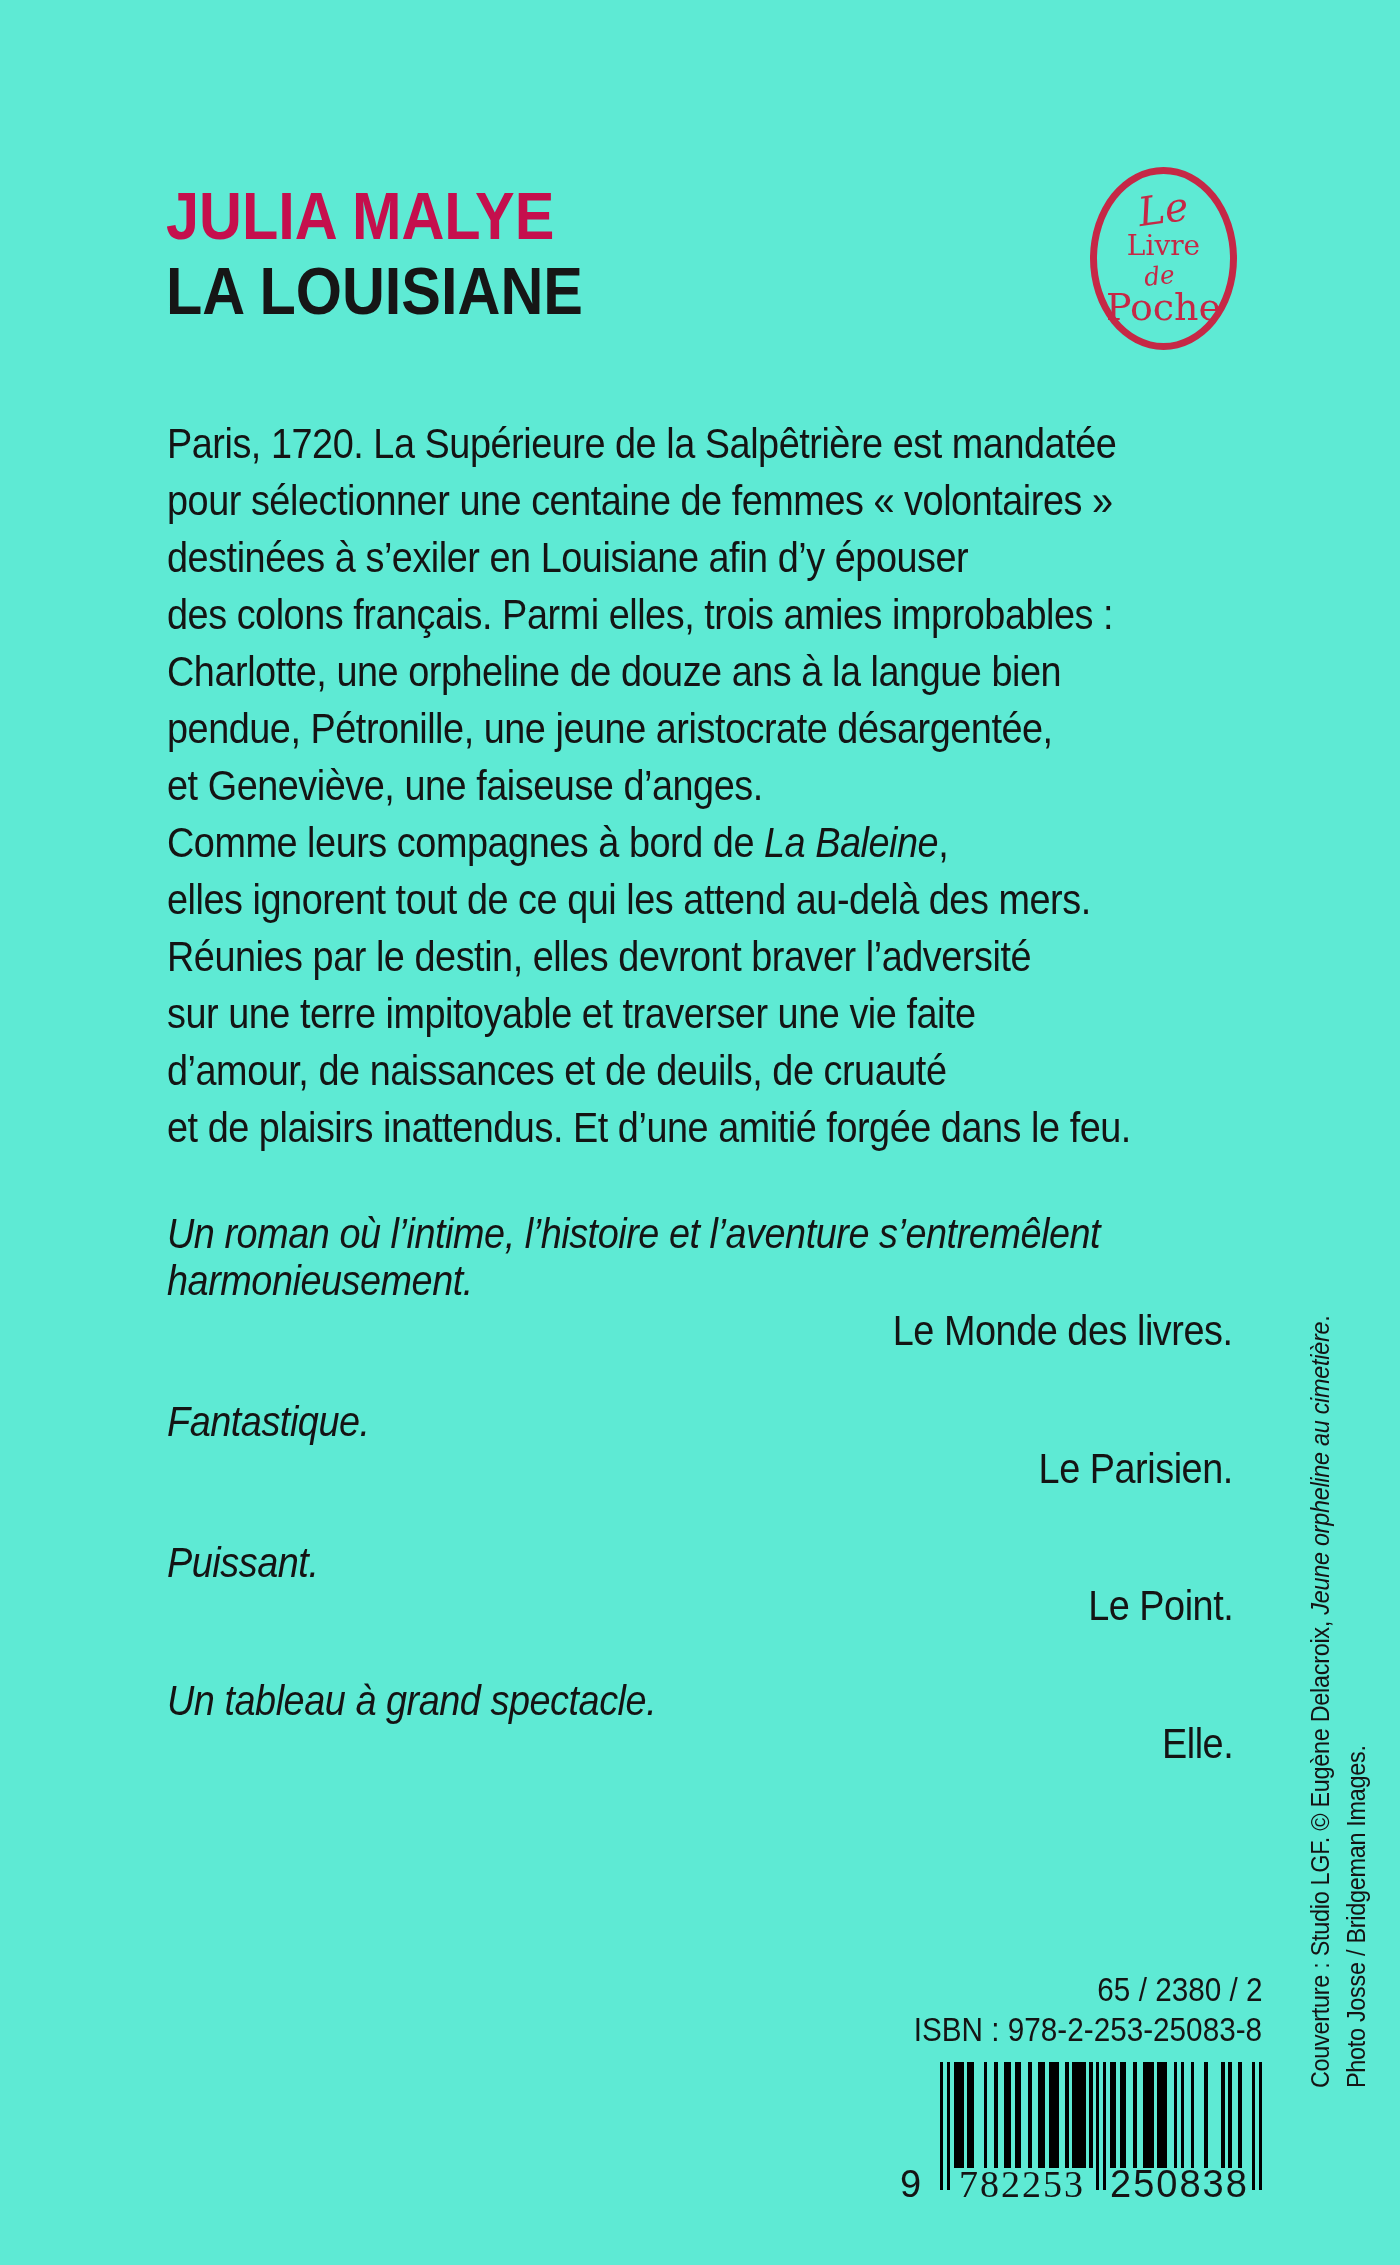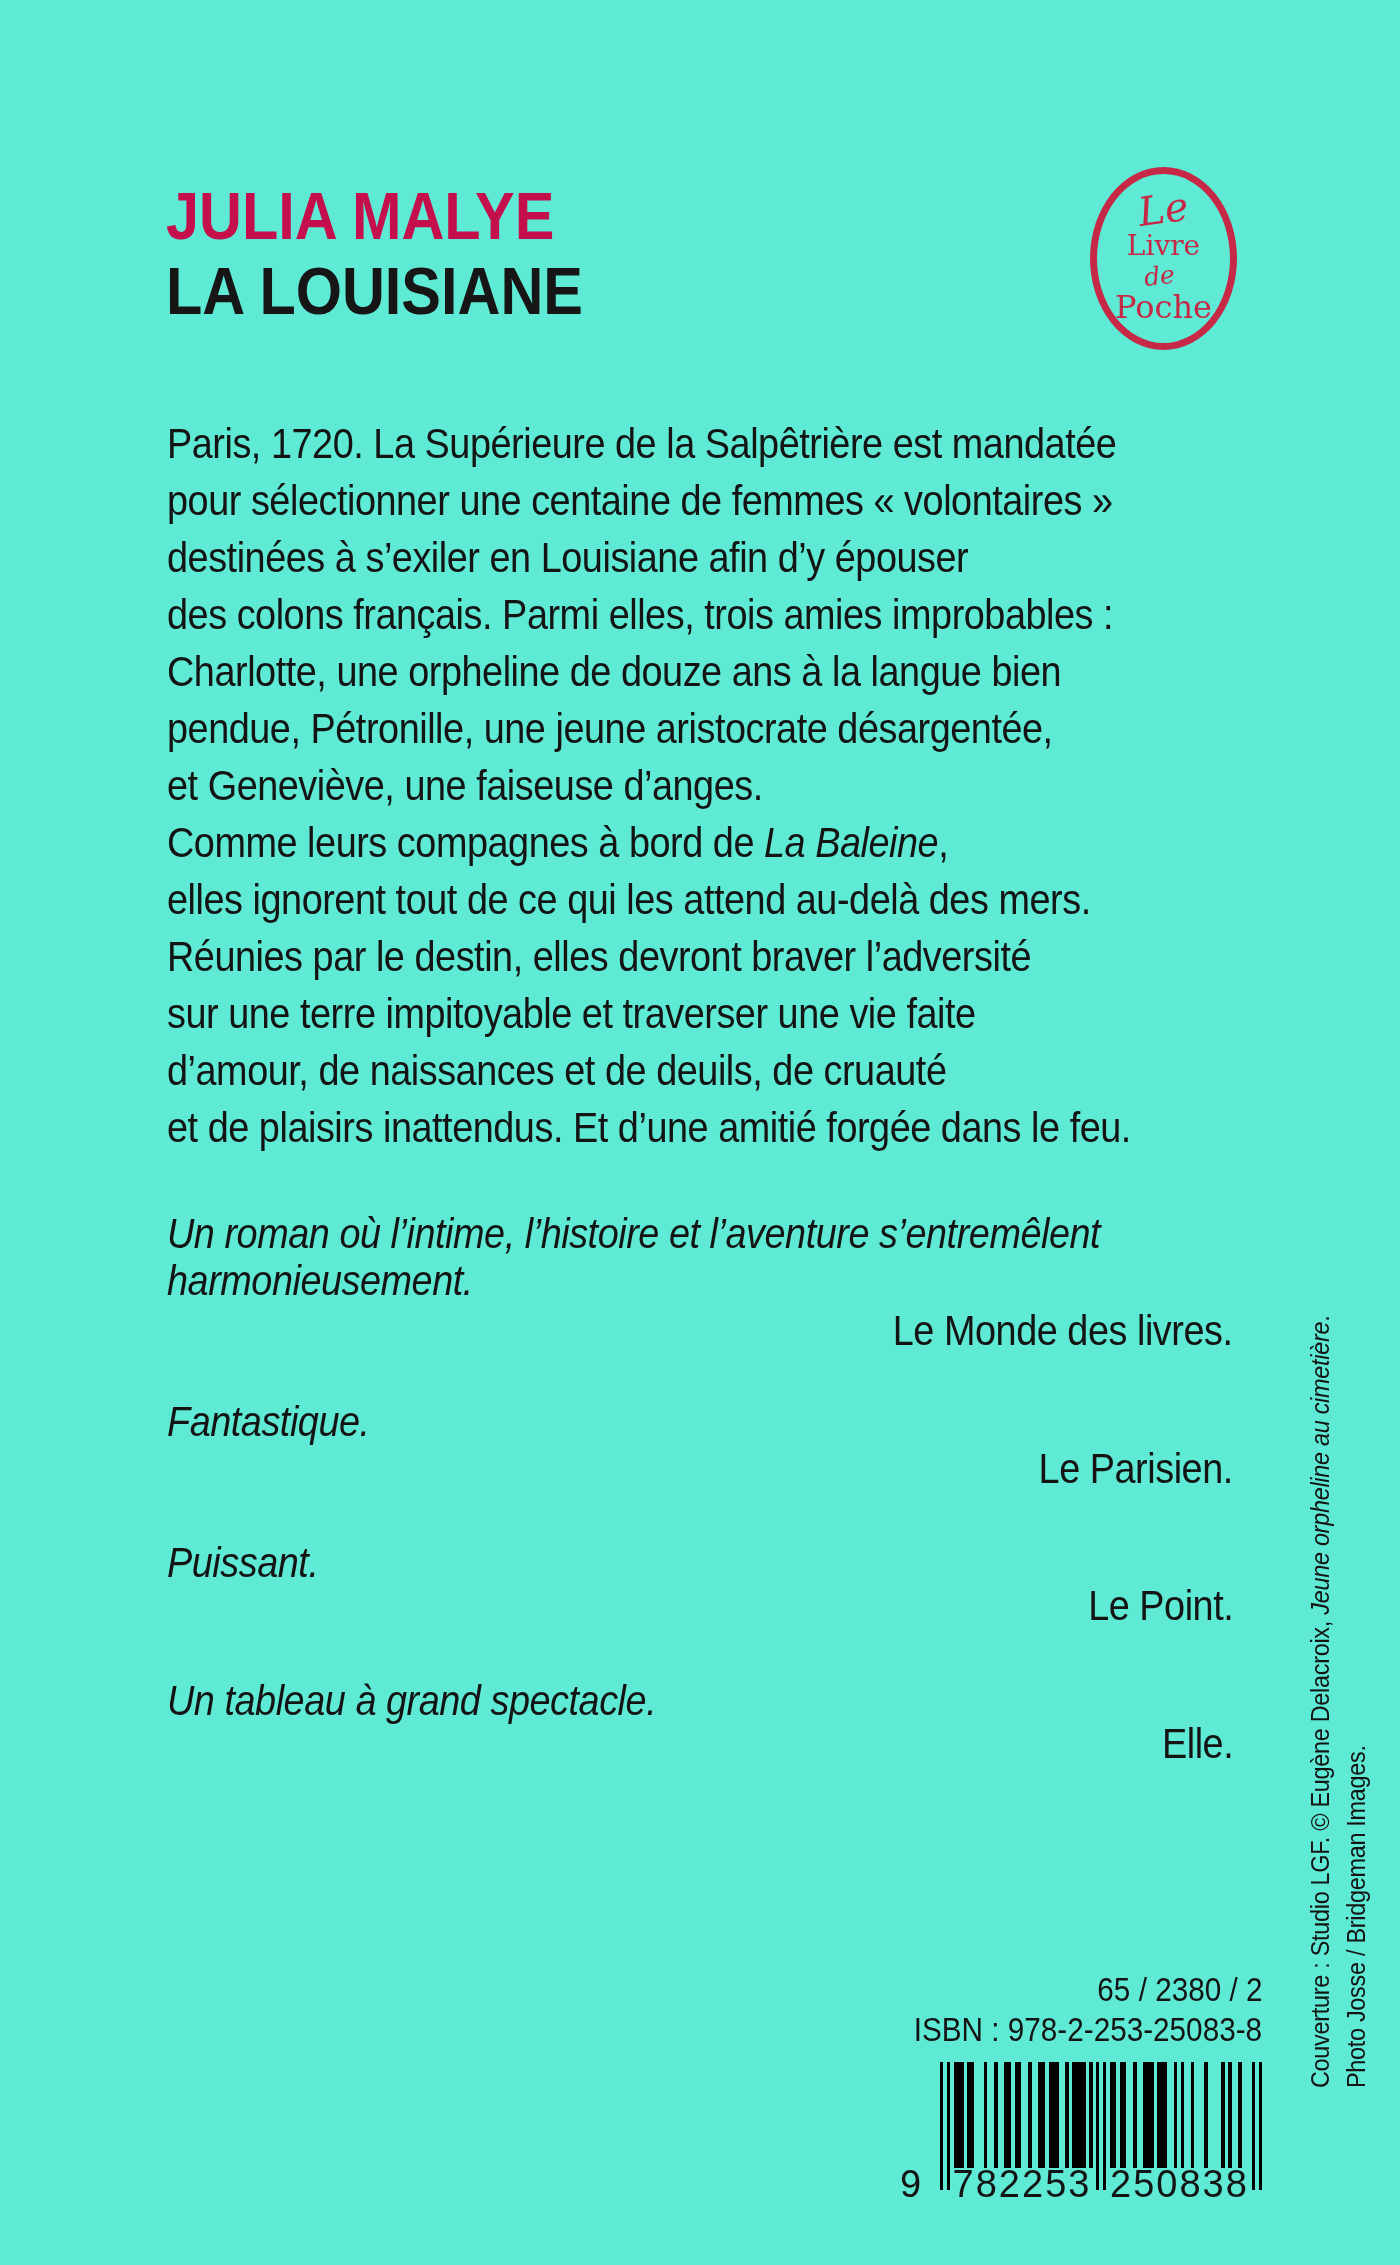--- a/index.html
+++ b/index.html
@@ -19,21 +19,21 @@
   
   .logo-ring {
     position:absolute; left:1090px; top:167px; width:147px; height:183px;
     box-sizing:border-box; border:7px solid #C62846; border-radius:50%;
     display:flex; flex-direction:column; align-items:center; justify-content:center;
     color:#C62846; font-family:"DejaVu Serif", serif; text-align:center;
   }
   .logo-le    { font-style:italic; font-size:40px; line-height:36px; transform:rotate(-8deg); }
   .logo-livre { font-size:28px; line-height:38px; }
   .logo-de    { font-style:italic; font-size:25px; line-height:22px; transform:rotate(-6deg) translateX(-4px); }
-  .logo-poche { font-size:32px; line-height:40px; }
+  .logo-poche { font-size:38px; line-height:40px; }
   
   .synopsis {
     position:absolute; left:167px; top:415px;
     font-size:42px; line-height:57px; letter-spacing:-0.5px;
     white-space:pre; transform:scaleX(0.9); transform-origin:left top;
   }
   .italic { font-style:italic; }
   
   .quote {
     position:absolute; left:167px;
@@ -67,21 +67,21 @@
   }
   .barcode {
     position:absolute; left:940px; top:2062px; width:324px; height:145px;
   }
   .bars { display:flex; align-items:flex-start; height:130px; }
   .m { flex:0 0 3.4px; width:3.4px; height:106px; }
   .m.bar { background:#000; }
   .m.guard { height:128px; }
   .bc-digit { position:absolute; font-size:38px; line-height:38px; top:103px; }
   .bc-lead  { left:-40px; }
-  .bc-left  { left:12px;  width:140px; text-align:center; letter-spacing:2px; }
+  .bc-left  { left:12px;  width:140px; text-align:center; letter-spacing:2px;font-family:Liberation Serif, serif; }
   .bc-right { left:170px; width:142px; text-align:left; letter-spacing:2px; }
 </style>
 </head>
 <body>
 
 <div class="page">
 
   <div class="header"><div class="author">JULIA MALYE</div><div class="title">LA LOUISIANE</div></div>
 
   <div class="logo-ring">

